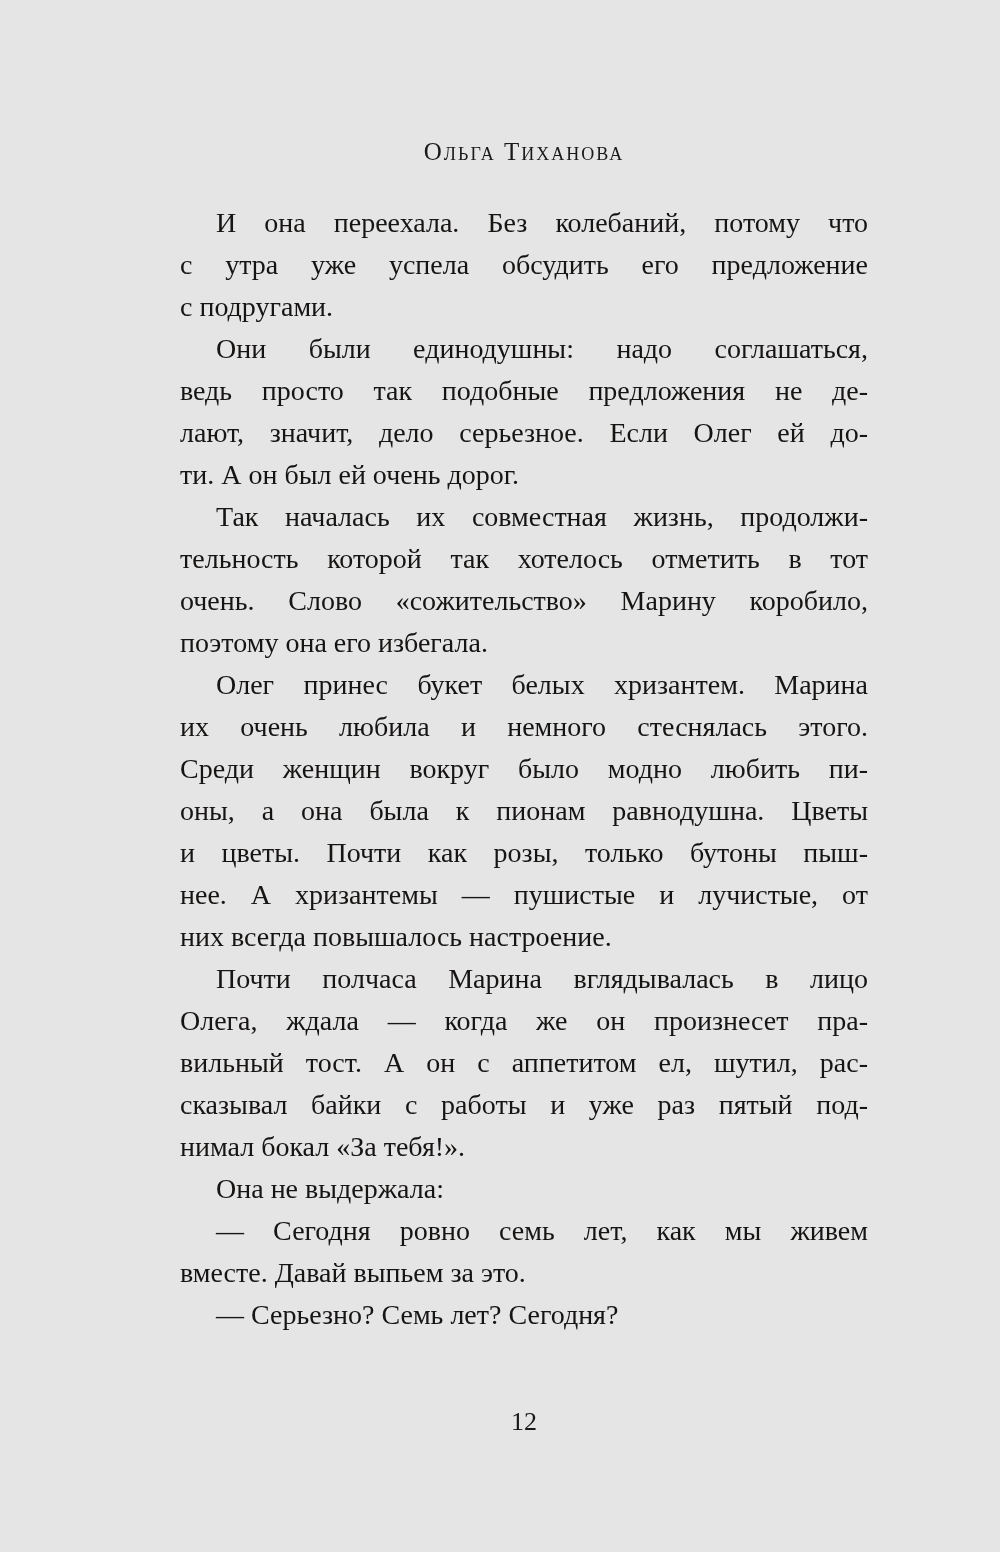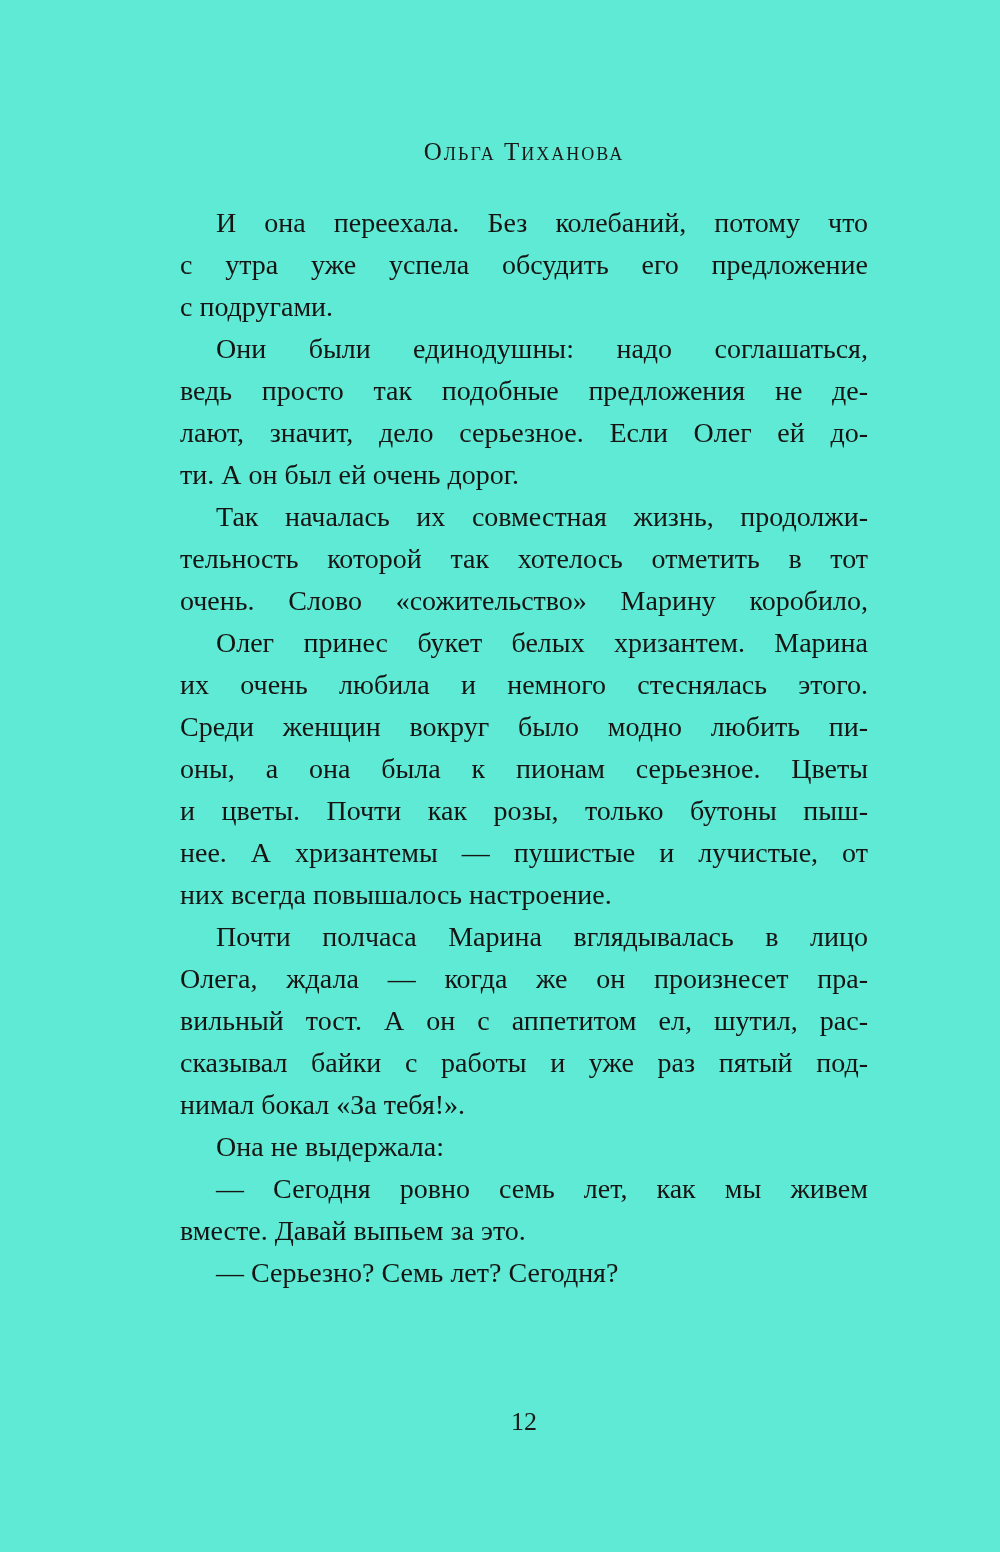--- a/index.html
+++ b/index.html
@@ -4,21 +4,21 @@
 <style>
   html, body {
     margin: 0;
     padding: 0;
     background: #ffffff;
   }
   .page {
     position: relative;
     width: 1000px;
     height: 1552px;
-    background: #5eead4;
+    background: #e5e5e5;
     color: #171514;
     font-family: "Liberation Serif", "DejaVu Serif", serif;
     overflow: hidden;
   }
   .running-head {
     position: absolute;
     top: 138px;
     left: 180px;
     width: 688px;
     text-align: center;
@@ -78,26 +78,27 @@
       <div class="para">
         <div class="line first">Они были единодушны: надо соглашаться,</div>
         <div class="line">ведь просто так подобные предложения не де-</div>
         <div class="line">лают, значит, дело серьезное. Если Олег ей до-</div>
         <div class="line last">ти. А он был ей очень дорог.</div>
       </div>
       <div class="para">
         <div class="line first">Так началась их совместная жизнь, продолжи-</div>
         <div class="line">тельность которой так хотелось отметить в тот</div>
         <div class="line">очень. Слово «сожительство» Марину коробило,</div>
+        <div class="line last">поэтому она его избегала.</div>
       </div>
       <div class="para">
         <div class="line first">Олег принес букет белых хризантем. Марина</div>
         <div class="line">их очень любила и немного стеснялась этого.</div>
         <div class="line">Среди женщин вокруг было модно любить пи-</div>
-        <div class="line">оны, а она была к пионам серьезное. Цветы</div>
+        <div class="line">оны, а она была к пионам равнодушна. Цветы</div>
         <div class="line">и цветы. Почти как розы, только бутоны пыш-</div>
         <div class="line">нее. А хризантемы — пушистые и лучистые, от</div>
         <div class="line last">них всегда повышалось настроение.</div>
       </div>
       <div class="para">
         <div class="line first">Почти полчаса Марина вглядывалась в лицо</div>
         <div class="line">Олега, ждала — когда же он произнесет пра-</div>
         <div class="line">вильный тост. А он с аппетитом ел, шутил, рас-</div>
         <div class="line">сказывал байки с работы и уже раз пятый под-</div>
         <div class="line last">нимал бокал «За тебя!».</div>

